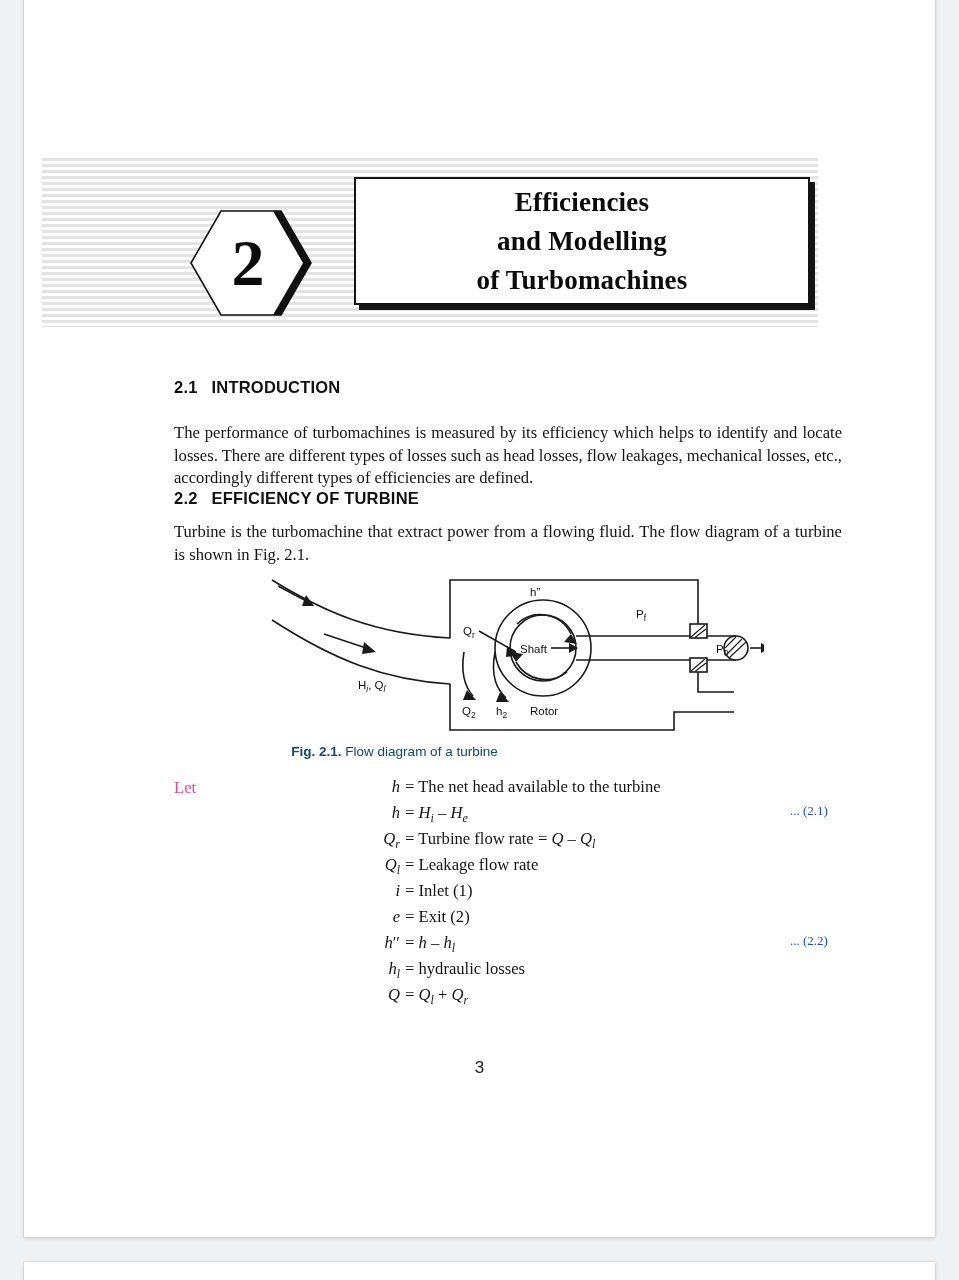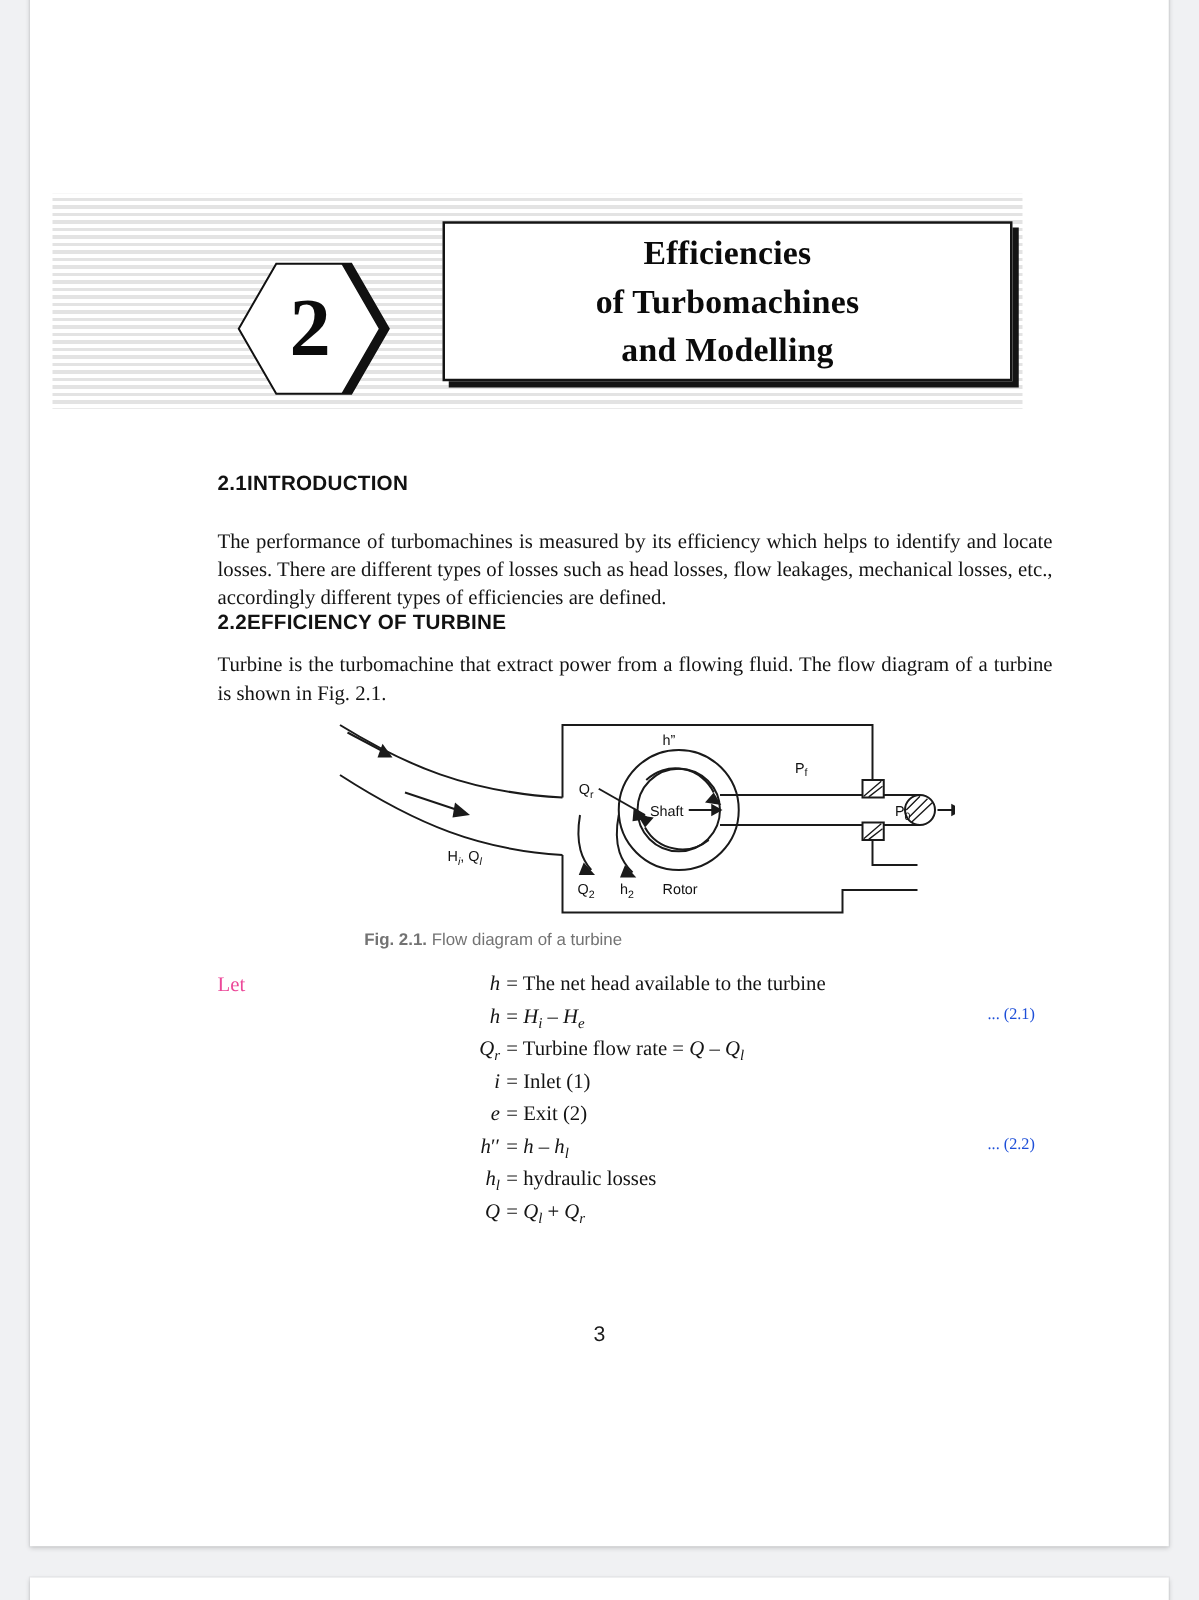--- a/index.html
+++ b/index.html
@@ -123,41 +123,41 @@
 
   .sec-head {
     position: absolute;
     font-family: "Liberation Sans", sans-serif;
     font-weight: bold;
     font-size: 16.5px;
     color: #121212;
     white-space: nowrap;
     letter-spacing: 0.2px;
   }
-  .sec-head .num { }
+  .sec-head .num { margin-right: 14px; }
 
   .para {
     position: absolute;
     font-family: "Liberation Serif", serif;
     font-size: 16.6px;
     line-height: 22.5px;
     color: #141414;
     text-align: justify;
   }
 
   
   .fig-caption {
     position: absolute;
     left: 0;
     top: 744px;
     width: 741px;
     text-align: center;
     font-family: "Liberation Sans", sans-serif;
     font-size: 13.5px;
-    color: #737373;
+    color: #0c4a6e;
   }
   .fig-caption .fig-label { font-weight: bold; }
 
   
   .let-word {
     position: absolute;
     left: 150px;
     top: 778px;
     font-family: "Liberation Serif", serif;
     font-size: 16.6px;
@@ -243,22 +243,22 @@
         <div class="hexagon-wrap">
           <svg width="128" height="112" viewBox="0 0 128 112">
             <polygon points="34,4 94,4 124,56 94,108 34,108 4,56" fill="#ffffff" stroke="#111111" stroke-width="1.6"></polygon>
             <polygon points="94,4 124,56 94,108 86,108 116,56 86,4" fill="#111111" stroke="none"></polygon>
           </svg>
           <div class="chapter-num">2</div>
         </div>
 
         <div class="title-box">
           <div class="title-line">Efficiencies</div>
+          <div class="title-line">and Modelling</div>
           <div class="title-line">of Turbomachines</div>
-          <div class="title-line">and Modelling</div>
         </div>
       </div>
 
       <div class="content">
 
         <div class="sec-head" style="left:150px; top:378px;">
           <span class="num">2.1</span><span>INTRODUCTION</span>
         </div>
 
         <div class="para" style="left:150px; top:422px; width:668px;">The performance of turbomachines is measured by its efficiency which helps to identify and locate losses. There are different types of losses such as head losses, flow leakages, mechanical losses, etc., accordingly different types of efficiencies are defined.</div>
@@ -355,20 +355,23 @@
               <span class="eq-body"><span class="eq-sym"><i>h</i></span><span>= The net head available to the turbine</span></span>
             </div>
             <div class="eq-row">
               <span class="eq-body"><span class="eq-sym"><i>h</i></span><span>= <i>H<sub>i</sub></i> – <i>H<sub>e</sub></i></span></span>
               <span class="eq-num">... (2.1)</span>
             </div>
             <div class="eq-row">
               <span class="eq-body"><span class="eq-sym"><i>Q<sub>r</sub></i></span><span>= Turbine flow rate = <i>Q</i> – <i>Q<sub>l</sub></i></span></span>
             </div>
             <div class="eq-row">
+              <span class="eq-body"><span class="eq-sym"><i>Q<sub>l</sub></i></span><span>= Leakage flow rate</span></span>
+            </div>
+            <div class="eq-row">
               <span class="eq-body"><span class="eq-sym"><i>i</i></span><span>= Inlet (1)</span></span>
             </div>
             <div class="eq-row">
               <span class="eq-body"><span class="eq-sym"><i>e</i></span><span>= Exit (2)</span></span>
             </div>
             <div class="eq-row">
               <span class="eq-body"><span class="eq-sym"><i>h</i>′′</span><span>= <i>h</i> – <i>h<sub>l</sub></i></span></span>
               <span class="eq-num">... (2.2)</span>
             </div>
             <div class="eq-row">

